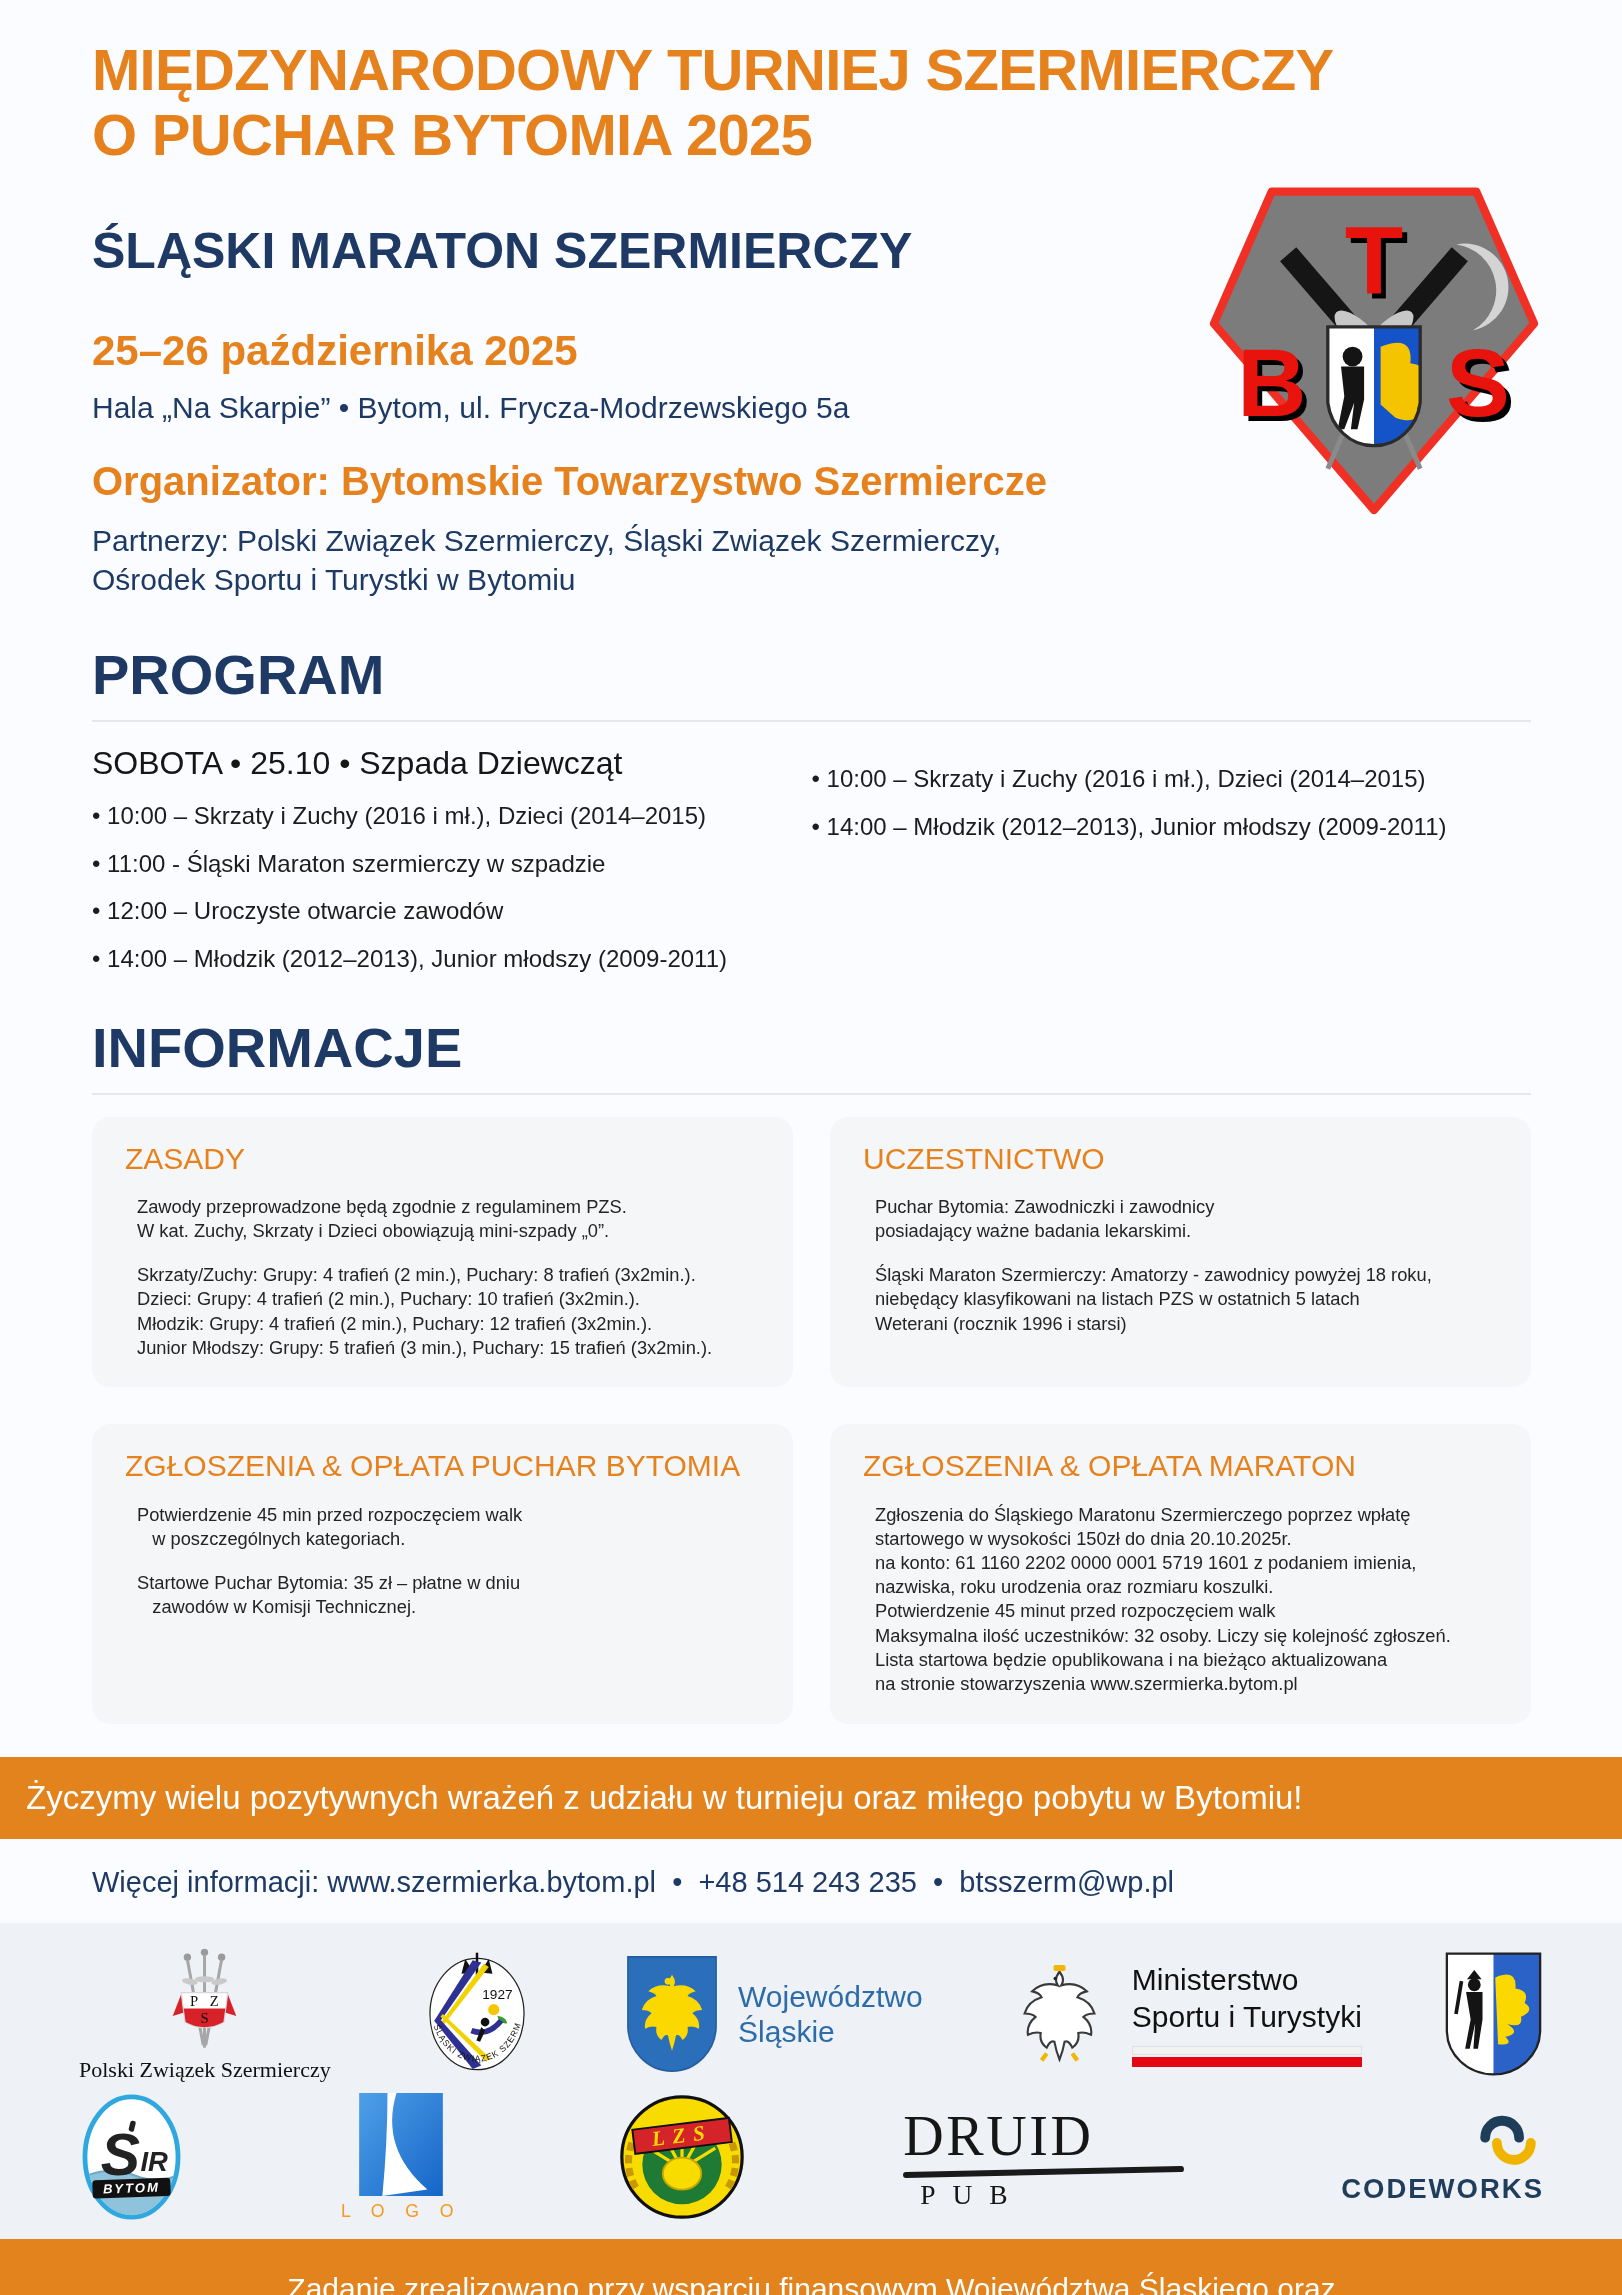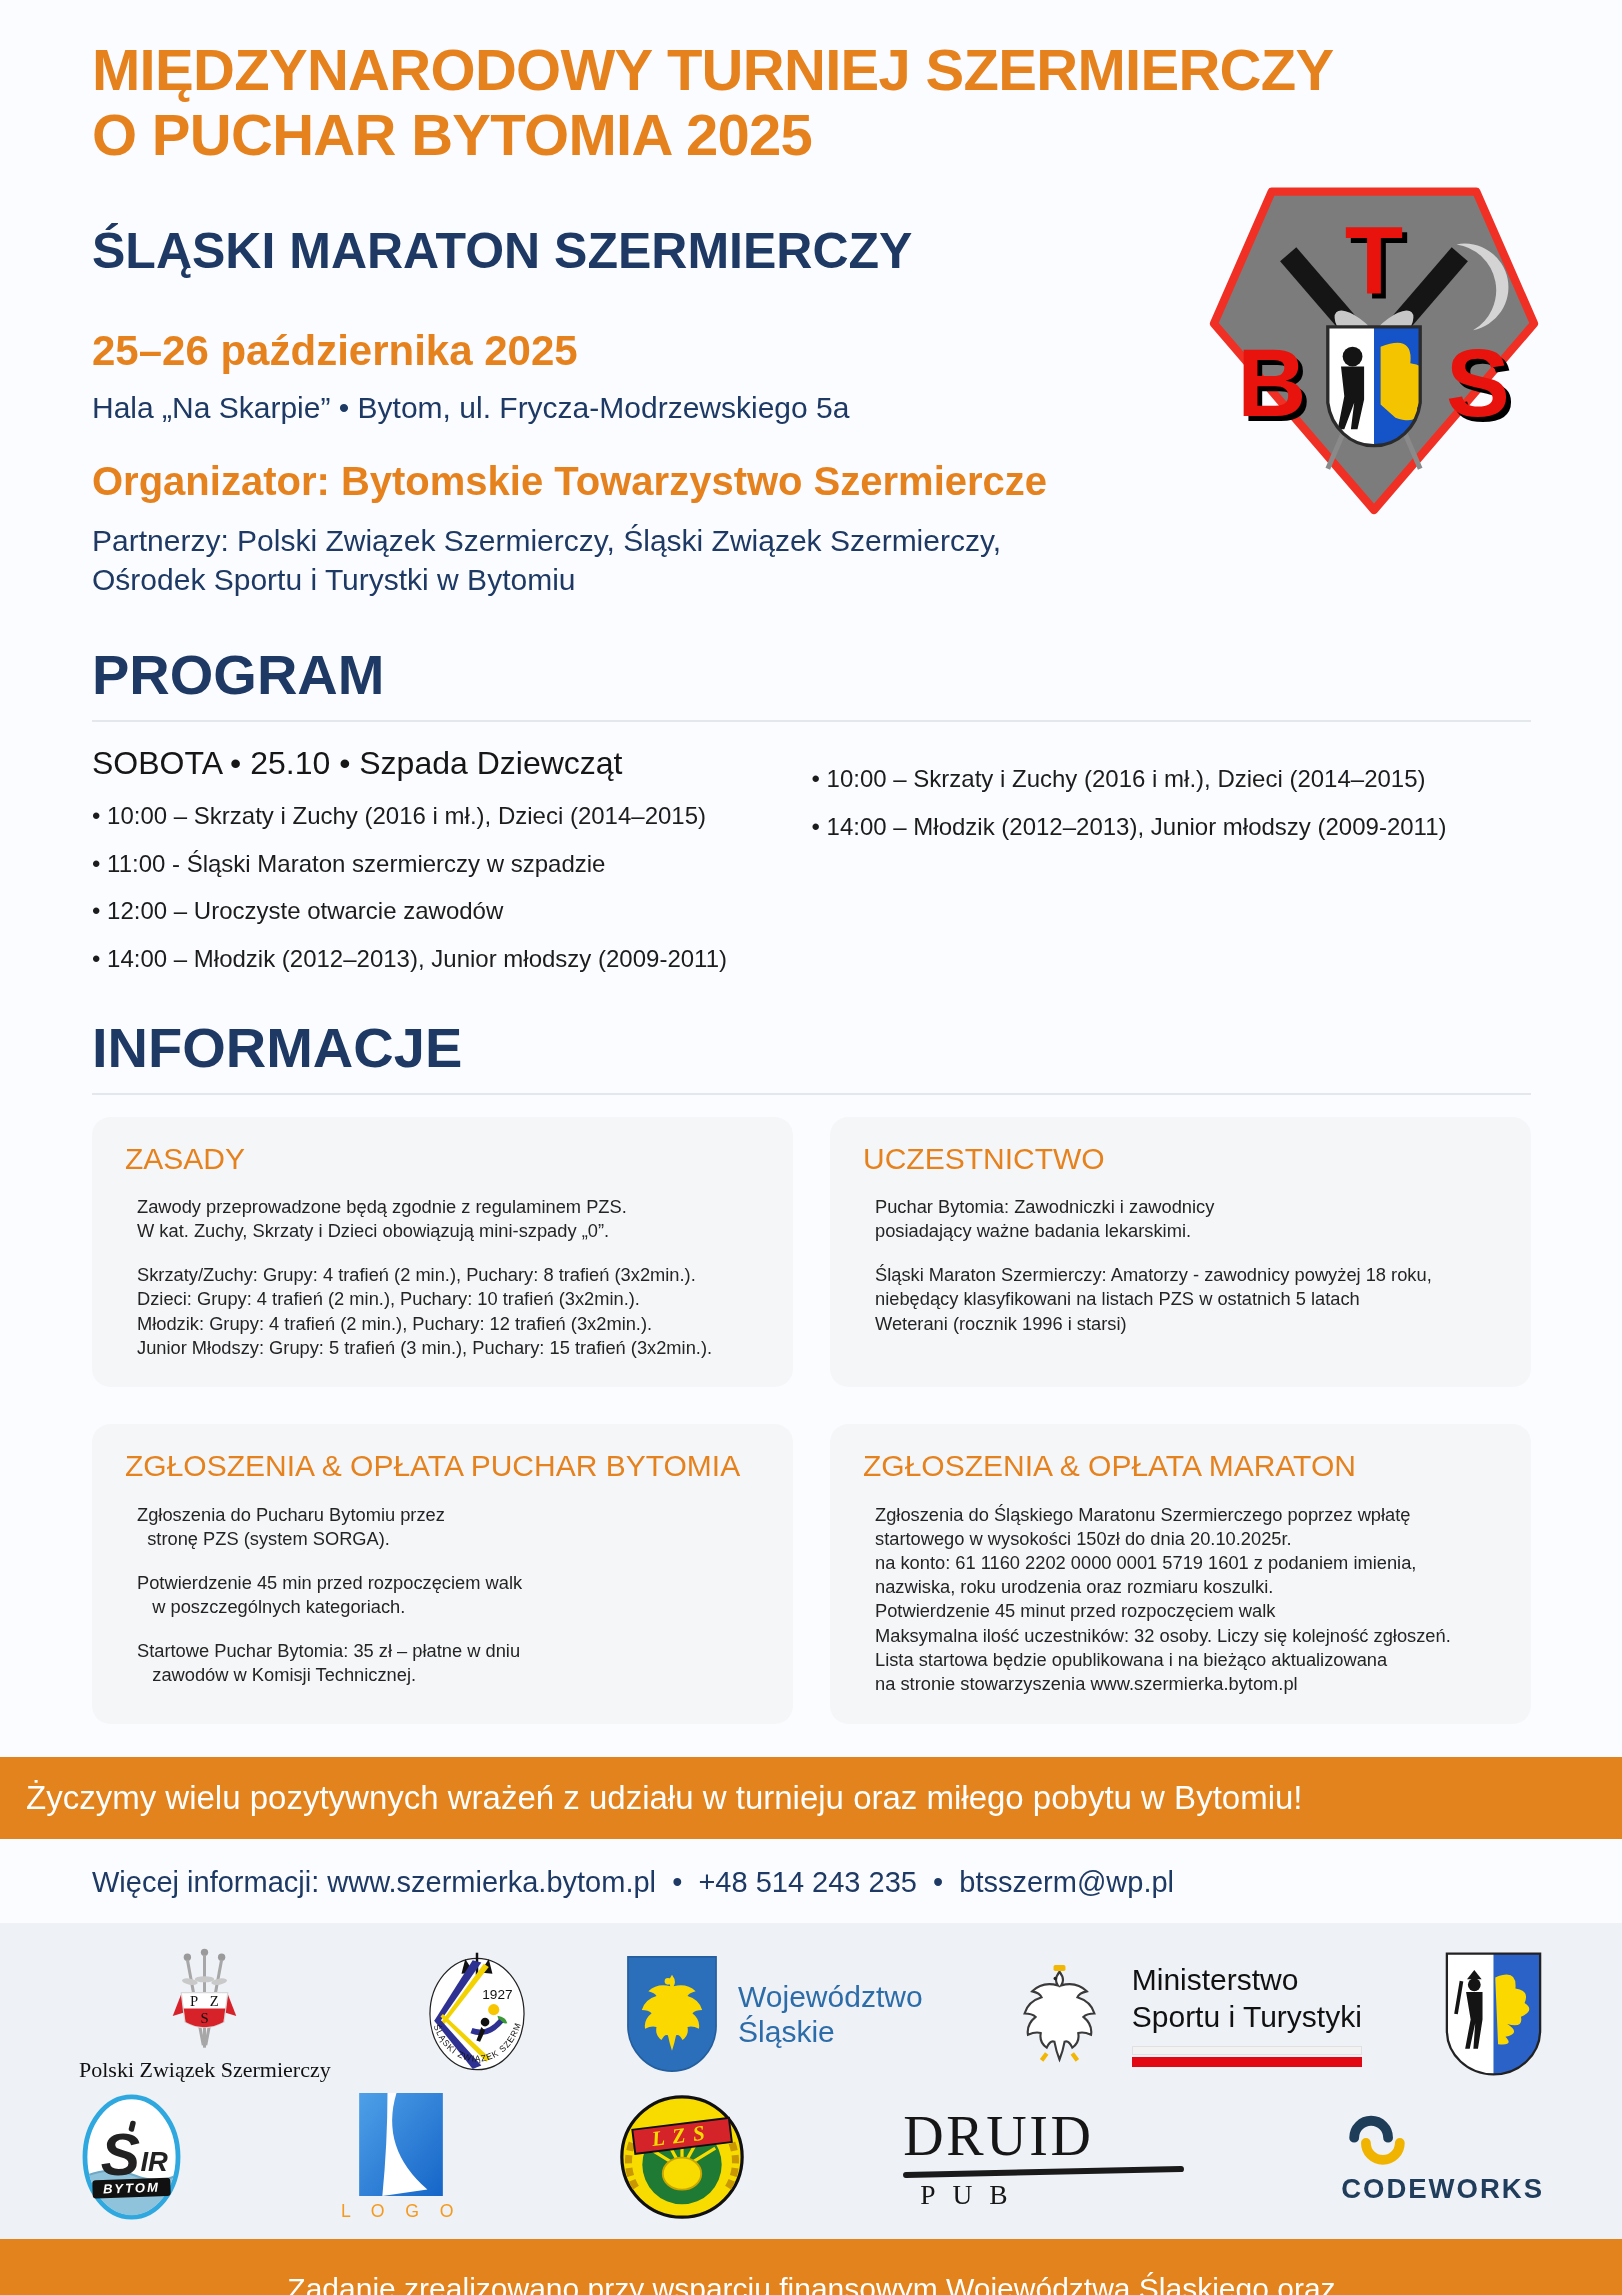--- a/index.html
+++ b/index.html
@@ -57,21 +57,21 @@
   .silesia-text{margin-left:17px;color:#2C6CA8;font-size:30px;line-height:1.18;}
   .ministry-text{margin-left:17px;color:#111;font-size:30px;line-height:1.25;}
   .flag-bars{margin-top:10.5px;}
   .bar-white{height:7.2px;background:#F2F2F2;border:0.7px solid #e0e0e0;}
   .bar-red{height:10.5px;background:#E30613;margin-top:1.3px;}
   .logo-sq-letters{margin-top:5.2px;color:#F59A1E;font-size:17.7px;letter-spacing:7.9px;}
   .druid{display:flex;flex-direction:column;color:#161616;}
   .druid-word{font-family:"Liberation Serif", serif;font-size:56px;letter-spacing:2.6px;}
   .druid-bar{width:281px;height:5.9px;background:#1a1a1a;border-radius:3.3px;transform:rotate(-1.2deg);margin-top:1.3px;}
   .druid-sub{font-family:"Liberation Serif", serif;font-size:27.5px;letter-spacing:17px;margin-top:3.9px;padding-left:17px;}
-  .codeworks{display:flex;flex-direction:column;align-items:flex-start;}
+  .codeworks{display:flex;flex-direction:column;align-items:flex-end;}
   .codeworks-name{color:#203D5C;font-weight:bold;font-size:27.5px;letter-spacing:2px;margin-top:3.9px;}
 
   
   .footer{margin-top:auto;background:#E2831D;color:#ffffff;text-align:center;
     font-size:30px;line-height:1.45;padding:27.5px 46px 31px;}
 </style>
 </head>
 <body>
 
 <div class="page">
@@ -164,24 +164,20 @@
         </div>
         <div class="group">
           <div class="line">Śląski Maraton Szermierczy: Amatorzy - zawodnicy powyżej 18 roku,</div>
           <div class="line">niebędący klasyfikowani na listach PZS w ostatnich 5 latach</div>
           <div class="line">Weterani (rocznik 1996 i starsi)</div>
         </div>
       </div>
       <div class="box">
         <div class="box-title">ZGŁOSZENIA &amp; OPŁATA PUCHAR BYTOMIA</div>
         <div class="group">
-          <div class="line">Zgłoszenia do Pucharu Bytomiu przez</div>
-          <div class="line">  stronę PZS (system SORGA).</div>
-        </div>
-        <div class="group">
           <div class="line">Potwierdzenie 45 min przed rozpoczęciem walk</div>
           <div class="line">   w poszczególnych kategoriach.</div>
         </div>
         <div class="group">
           <div class="line">Startowe Puchar Bytomia: 35 zł – płatne w dniu</div>
           <div class="line">   zawodów w Komisji Technicznej.</div>
         </div>
       </div>
       <div class="box">
         <div class="box-title">ZGŁOSZENIA &amp; OPŁATA MARATON</div>

